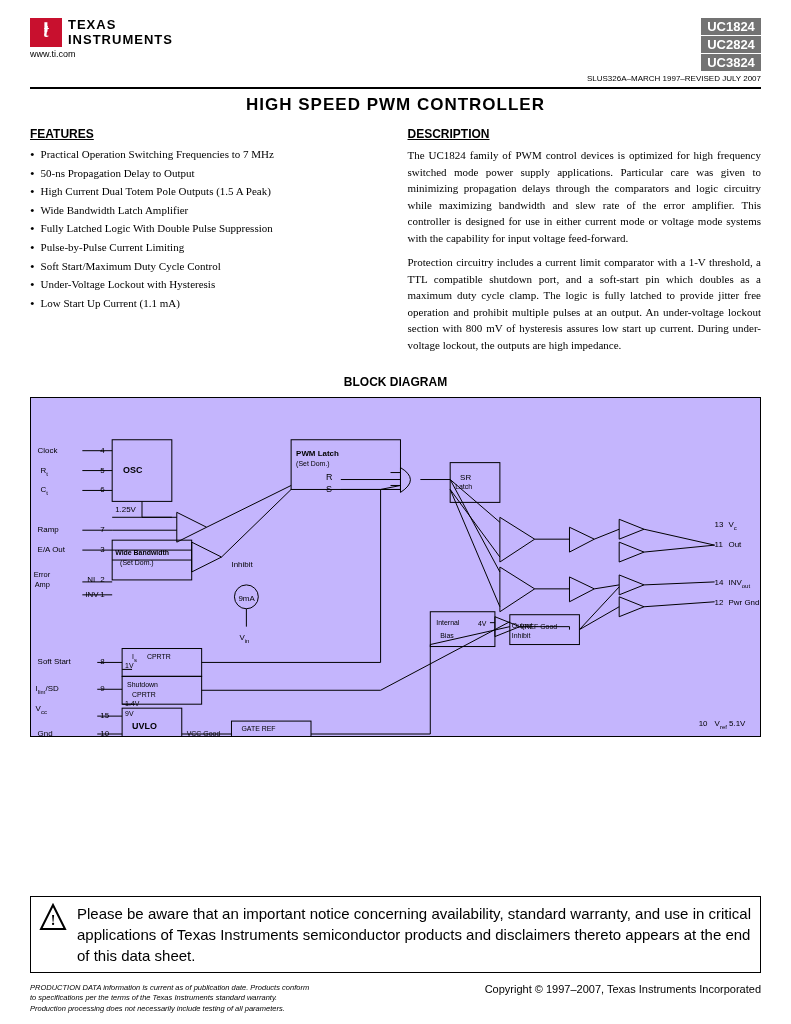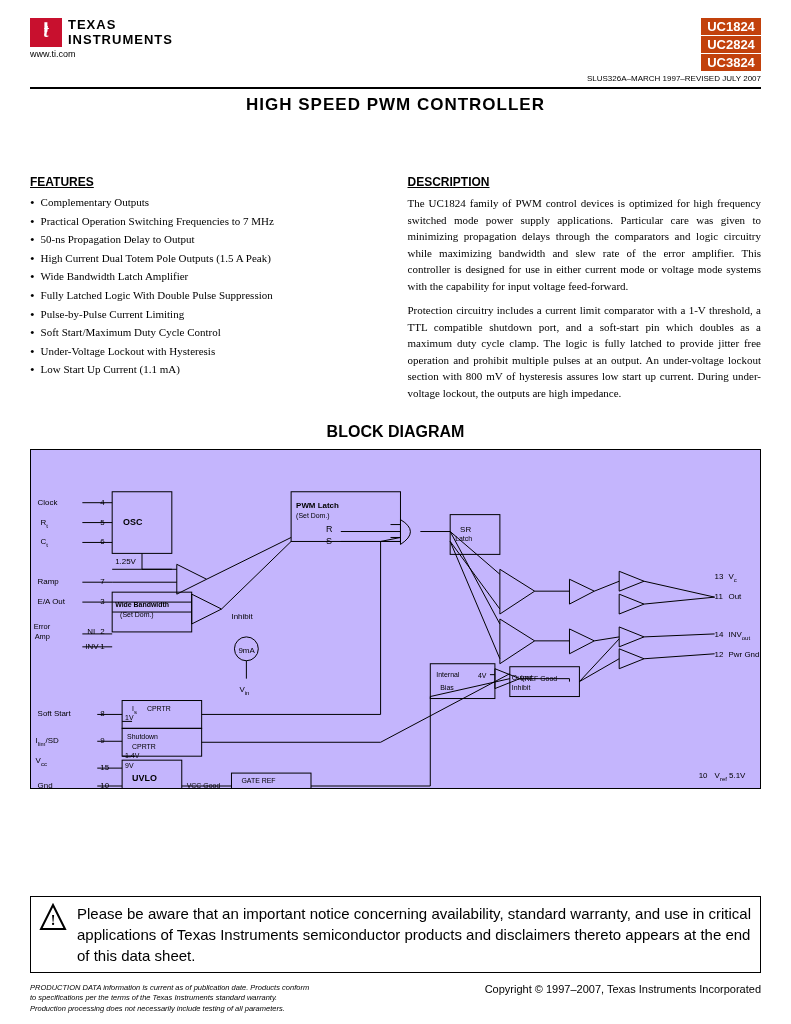--- a/index.html
+++ b/index.html
@@ -61,21 +61,21 @@
     }
     .part-numbers {
       display: flex;
       flex-direction: column;
       align-items: flex-end;
     }
     .part-number {
       font-family: Arial, sans-serif;
       font-weight: bold;
       font-size: 13px;
-      background: #c2410c;
+      background: #737373;
       color: #fff;
       padding: 1px 6px;
       margin-bottom: 1px;
       min-width: 60px;
       text-align: center;
     }
     .doc-info {
       font-family: Arial, sans-serif;
       font-size: 8px;
       color: #000;
@@ -93,21 +93,20 @@
       font-size: 17px;
       font-weight: bold;
       margin-bottom: 12px;
       letter-spacing: 1px;
     }
     
     .two-col {
       display: flex;
       gap: 24px;
       margin-bottom: 14px;
-      margin-top: 48px;
     }
     .col-left {
       flex: 1;
     }
     .col-right {
       flex: 1;
     }
     .section-title {
       font-family: Arial, sans-serif;
       font-size: 12px;
@@ -138,21 +137,21 @@
       line-height: 1.5;
       text-align: justify;
       margin-bottom: 8px;
     }
     
     .block-diagram-section {
       flex: 1;
     }
     .block-diagram-title {
       font-family: Arial, sans-serif;
-      font-size: 16px;
+      font-size: 12px;
       font-weight: bold;
       text-align: center;
       margin-bottom: 8px;
     }
     .diagram-container {
       border: 1px solid #000;
       width: 100%;
       height: 340px;
       position: relative;
       overflow: hidden;
@@ -232,23 +231,20 @@
 
   <div class="header-divider"></div>
 
   <div class="main-title">HIGH SPEED PWM CONTROLLER</div>
 
   <div class="two-col">
     <div class="col-left">
       <div class="section-title">FEATURES</div>
       <ul class="features-list">
         <li>
-            <span>Complementary Outputs</span>
-          </li>
-        <li>
             <span>Practical Operation Switching Frequencies to 7 MHz</span>
           </li>
         <li>
             <span>50-ns Propagation Delay to Output</span>
           </li>
         <li>
             <span>High Current Dual Totem Pole Outputs (1.5 A Peak)</span>
           </li>
         <li>
             <span>Wide Bandwidth Latch Amplifier</span>

